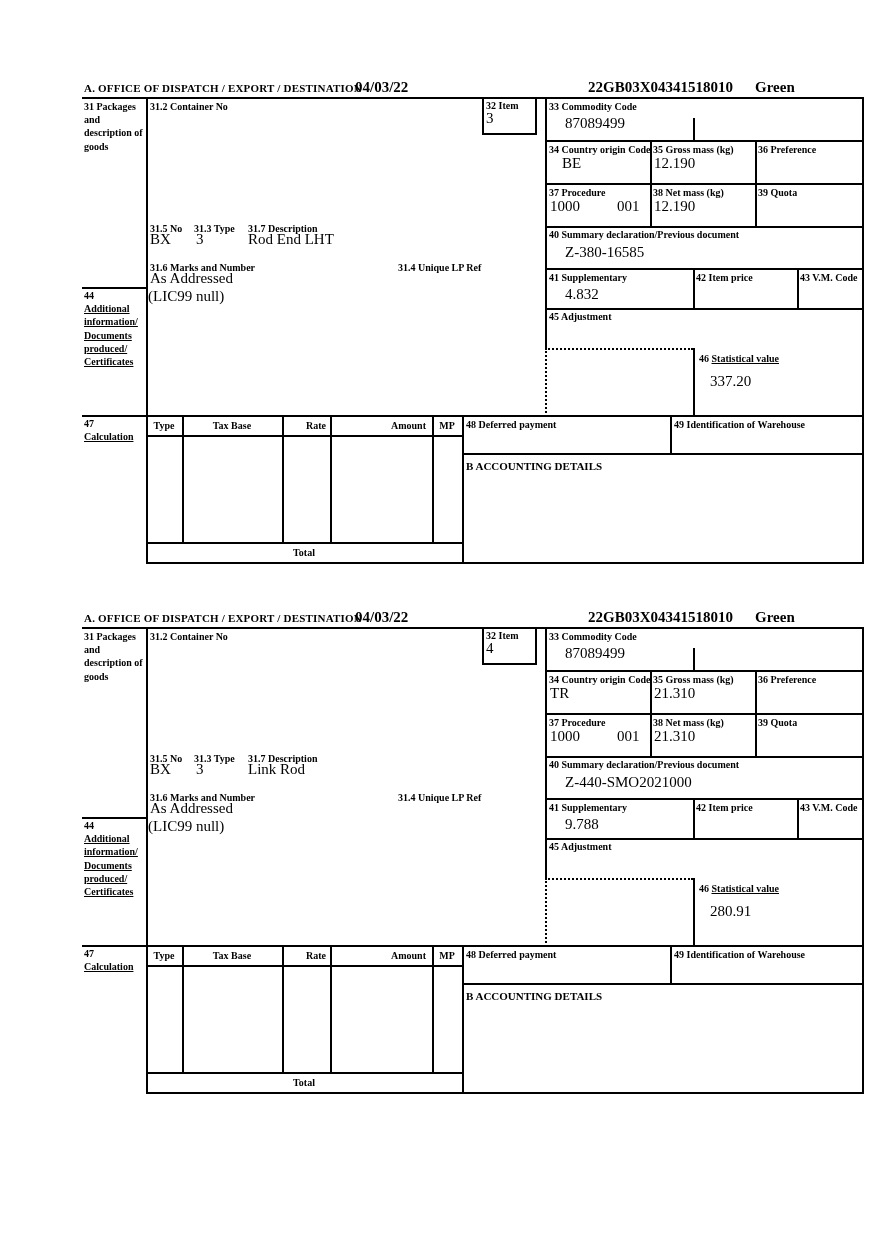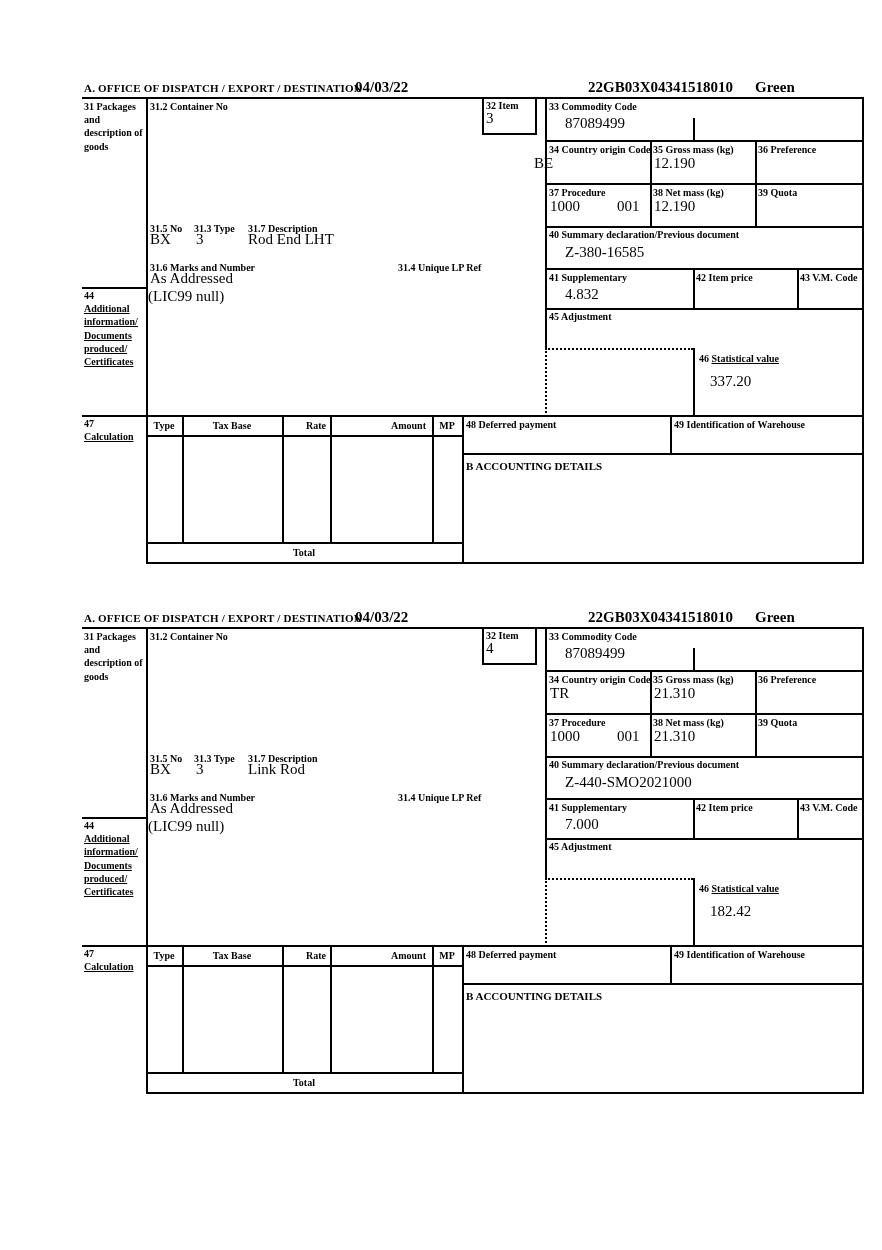--- a/index.html
+++ b/index.html
@@ -96,21 +96,21 @@
     <div class="lbl" style="left:316px;top:164px">31.4 Unique LP Ref</div>
     <div class="val" style="left:68px;top:173px">As Addressed</div>
     <div class="val" style="left:66px;top:191px">(LIC99 null)</div>
 
     <div class="lbl" style="left:404px;top:2px">32 Item</div>
     <div class="val" style="left:404px;top:13px">3</div>
 
     <div class="lbl" style="left:467px;top:3px">33 Commodity Code</div>
     <div class="val" style="left:483px;top:18px">87089499</div>
     <div class="lbl" style="left:467px;top:46px">34 Country origin Code</div>
-    <div class="val" style="left:452px;top:58px">BE</div>
+    <div class="val" style="left:480px;top:58px">BE</div>
     <div class="lbl" style="left:571px;top:46px">35 Gross mass (kg)</div>
     <div class="val" style="left:572px;top:58px">12.190</div>
     <div class="lbl" style="left:676px;top:46px">36 Preference</div>
     <div class="lbl" style="left:467px;top:89px">37 Procedure</div>
     <div class="val" style="left:468px;top:101px">1000</div>
     <div class="val" style="left:535px;top:101px">001</div>
     <div class="lbl" style="left:571px;top:89px">38 Net mass (kg)</div>
     <div class="val" style="left:572px;top:101px">12.190</div>
     <div class="lbl" style="left:676px;top:89px">39 Quota</div>
     <div class="lbl" style="left:467px;top:131px">40 Summary declaration/Previous document</div>
@@ -218,29 +218,29 @@
     <div class="lbl" style="left:676px;top:46px">36 Preference</div>
     <div class="lbl" style="left:467px;top:89px">37 Procedure</div>
     <div class="val" style="left:468px;top:101px">1000</div>
     <div class="val" style="left:535px;top:101px">001</div>
     <div class="lbl" style="left:571px;top:89px">38 Net mass (kg)</div>
     <div class="val" style="left:572px;top:101px">21.310</div>
     <div class="lbl" style="left:676px;top:89px">39 Quota</div>
     <div class="lbl" style="left:467px;top:131px">40 Summary declaration/Previous document</div>
     <div class="val" style="left:483px;top:147px">Z-440-SMO2021000</div>
     <div class="lbl" style="left:467px;top:174px">41 Supplementary</div>
-    <div class="val" style="left:483px;top:189px">7.000</div>
+    <div class="val" style="left:483px;top:189px">9.788</div>
     <div class="lbl" style="left:614px;top:174px">42 Item price</div>
     <div class="lbl" style="left:718px;top:174px">43 V.M. Code</div>
     <div class="lbl" style="left:467px;top:213px">45 Adjustment</div>
     <div class="lbl" style="left:617px;top:255px">
       <span>46</span>
       <span class="u">Statistical value</span>
     </div>
-    <div class="val" style="left:628px;top:276px">182.42</div>
+    <div class="val" style="left:628px;top:276px">280.91</div>
 
     <div class="lbl ctr" style="left:64px;top:322px;width:36px">Type</div>
     <div class="lbl ctr" style="left:100px;top:322px;width:100px">Tax Base</div>
     <div class="lbl rgt" style="left:200px;top:322px;width:44px">Rate</div>
     <div class="lbl rgt" style="left:248px;top:322px;width:96px">Amount</div>
     <div class="lbl ctr" style="left:350px;top:322px;width:30px">MP</div>
     <div class="lbl ctr" style="left:64px;top:449px;width:316px">Total</div>
 
     <div class="lbl" style="left:384px;top:321px">48 Deferred payment</div>
     <div class="lbl" style="left:592px;top:321px">49 Identification of Warehouse</div>

